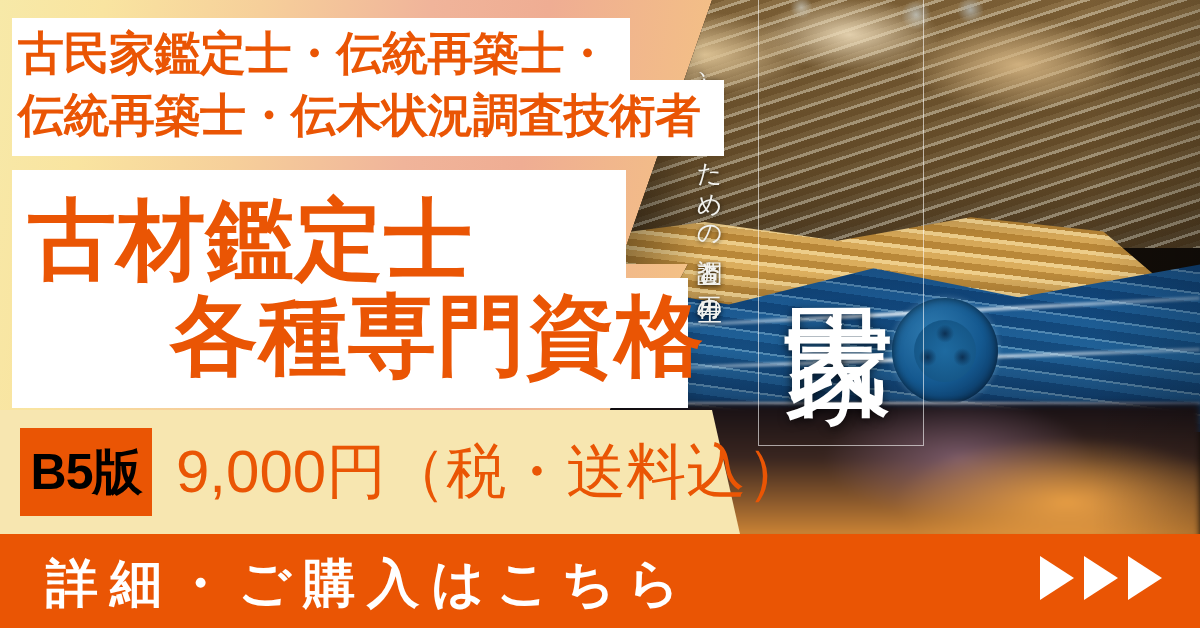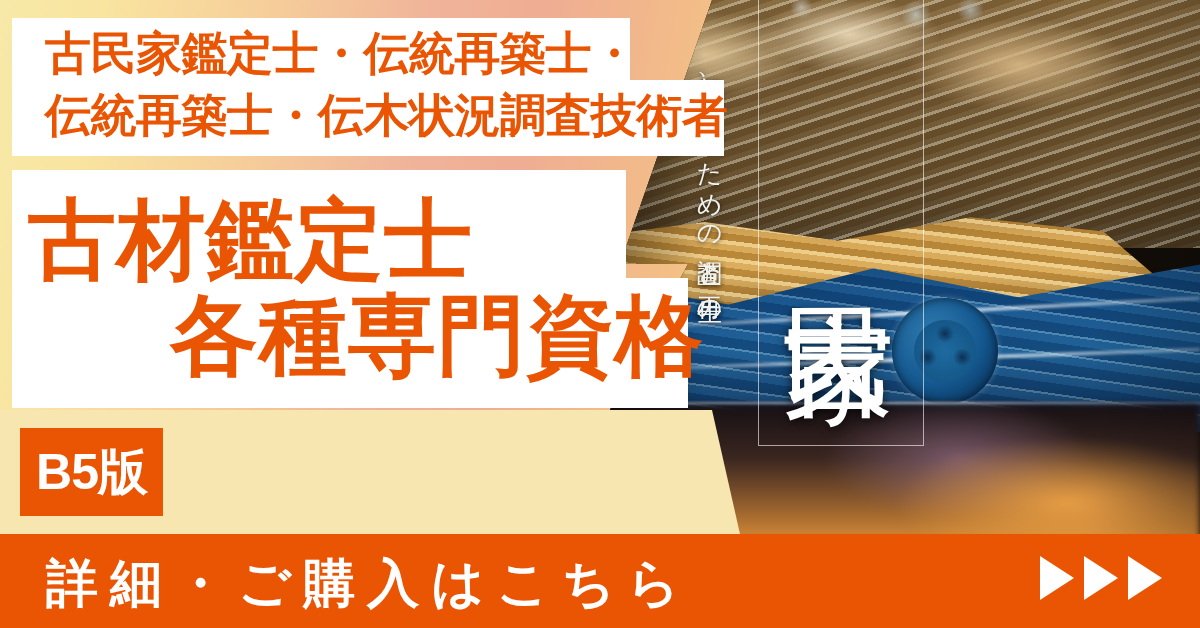--- a/index.html
+++ b/index.html
@@ -183,21 +183,20 @@
     left:18px; top:22px;
     width:700px;
   }
   .cert-line {
     color:#ea5504;
     font-size:46px;
     font-weight:bold;
     line-height:62px;
     letter-spacing:-0.5px;
     white-space:nowrap;
-    margin-left:27px;
   }
 
   
   .headline-block {
     position:absolute;
     left:12px; top:170px;
     width:676px; height:238px;
     background:#ffffff;
     -webkit-clip-path: polygon(0 0, 614px 0, 614px 108px, 676px 108px, 676px 238px, 0 238px);
     clip-path: polygon(0 0, 614px 0, 614px 108px, 676px 108px, 676px 238px, 0 238px);
@@ -219,23 +218,23 @@
     position:absolute;
     left:0; top:410px;
     width:740px; height:124px;
     background:#f7e6b0;
     -webkit-clip-path: polygon(0 0, 712px 0, 740px 124px, 0 124px);
     clip-path: polygon(0 0, 712px 0, 740px 124px, 0 124px);
   }
   .size-badge {
     position:absolute;
     left:20px; top:428px;
-    width:143px; height:88px;
+    width:132px; height:88px;
     background:#ea5504;
-    color:#ffffff;
+    color:#000000;
     font-size:50px;
     font-weight:bold;
     line-height:88px;
     text-align:center;
     letter-spacing:-1px;
   }
   .price-text {
     position:absolute;
     left:176px; top:430px;
     color:#ea5504;
@@ -305,20 +304,21 @@
     <div class="cert-line">古民家鑑定士・伝統再築士・</div>
     <div class="cert-line">伝統再築士・伝木状況調査技術者</div>
   </div>
 
   <div class="headline-block"></div>
   <div class="headline-l1">古材鑑定士</div>
   <div class="headline-l2">各種専門資格</div>
 
   <div class="price-band"></div>
   <div class="size-badge">B5版</div>
+  <div class="price-text">9,000円（税・送料込）</div>
 
   <div class="cta-bar"></div>
   <div class="cta-text">詳細・ご購入はこちら</div>
   <div class="cta-arrows">
     <span class="tri"></span>
     <span class="tri"></span>
     <span class="tri"></span>
   </div>
 
 </div>

